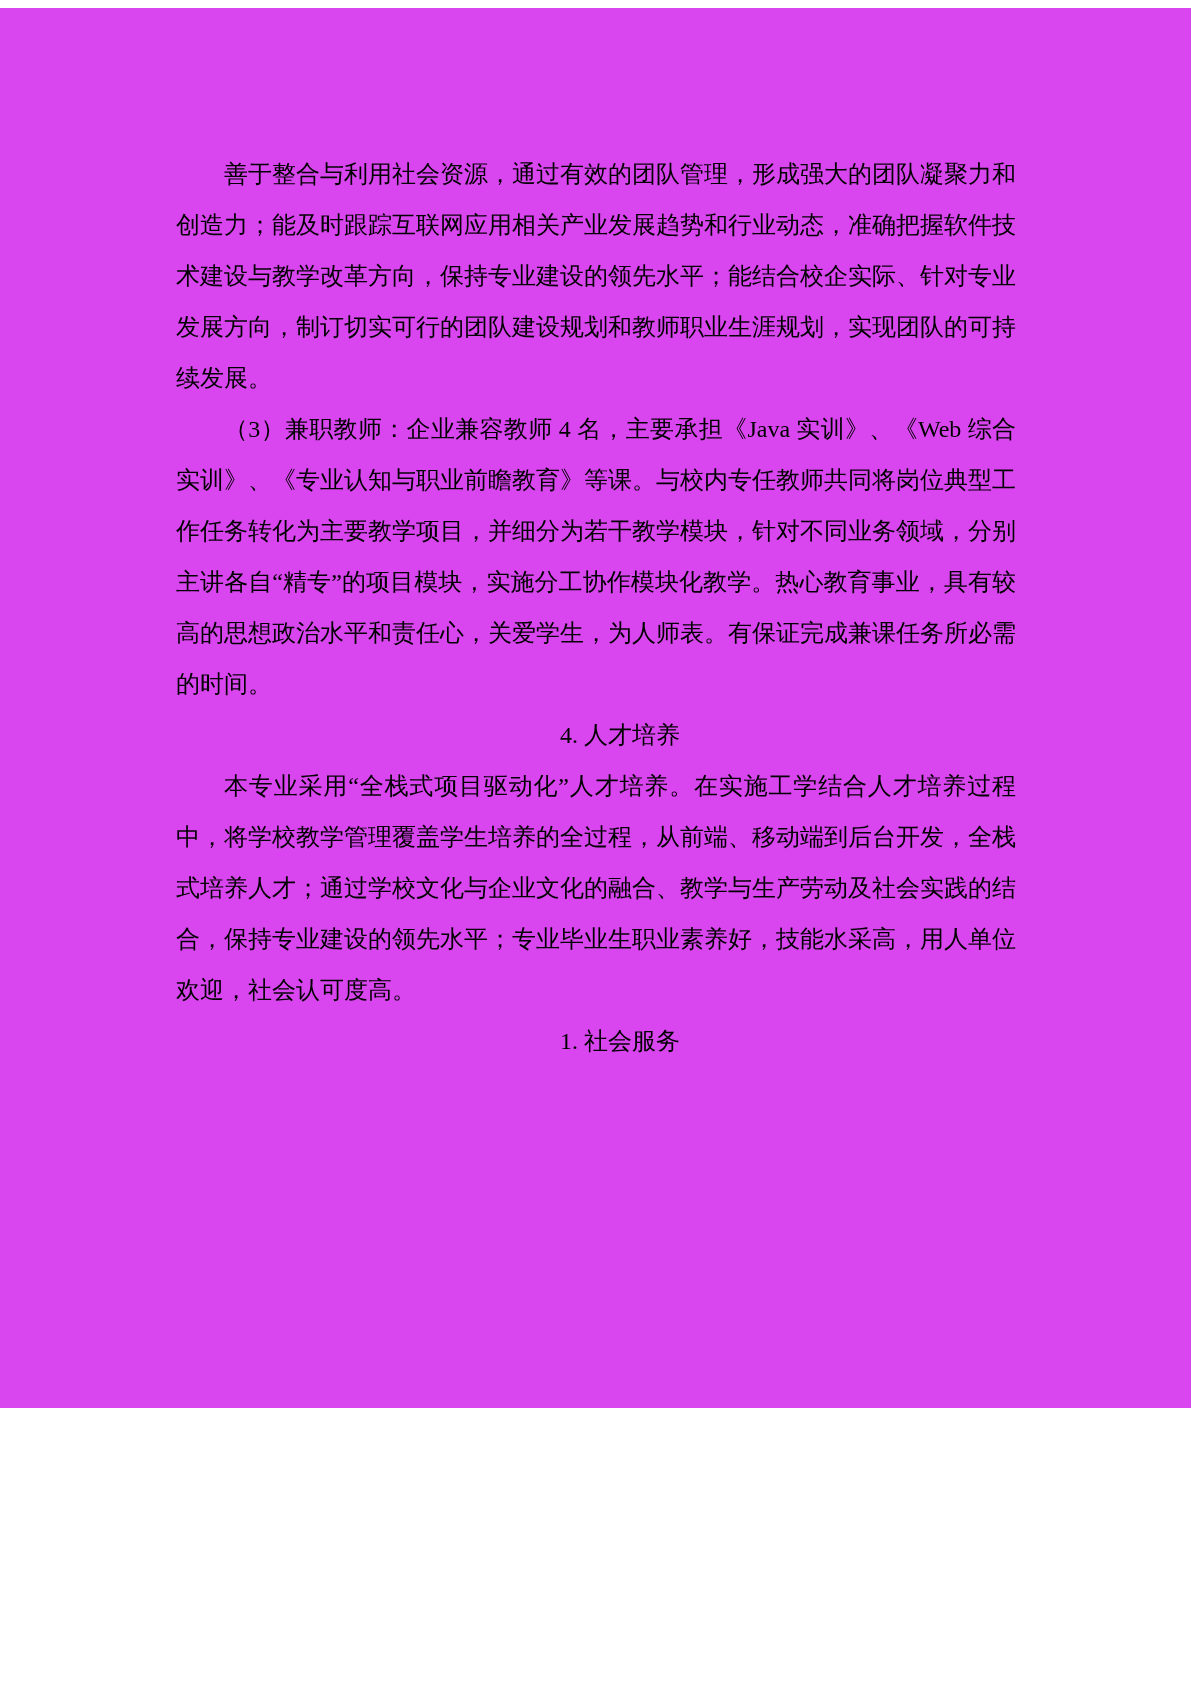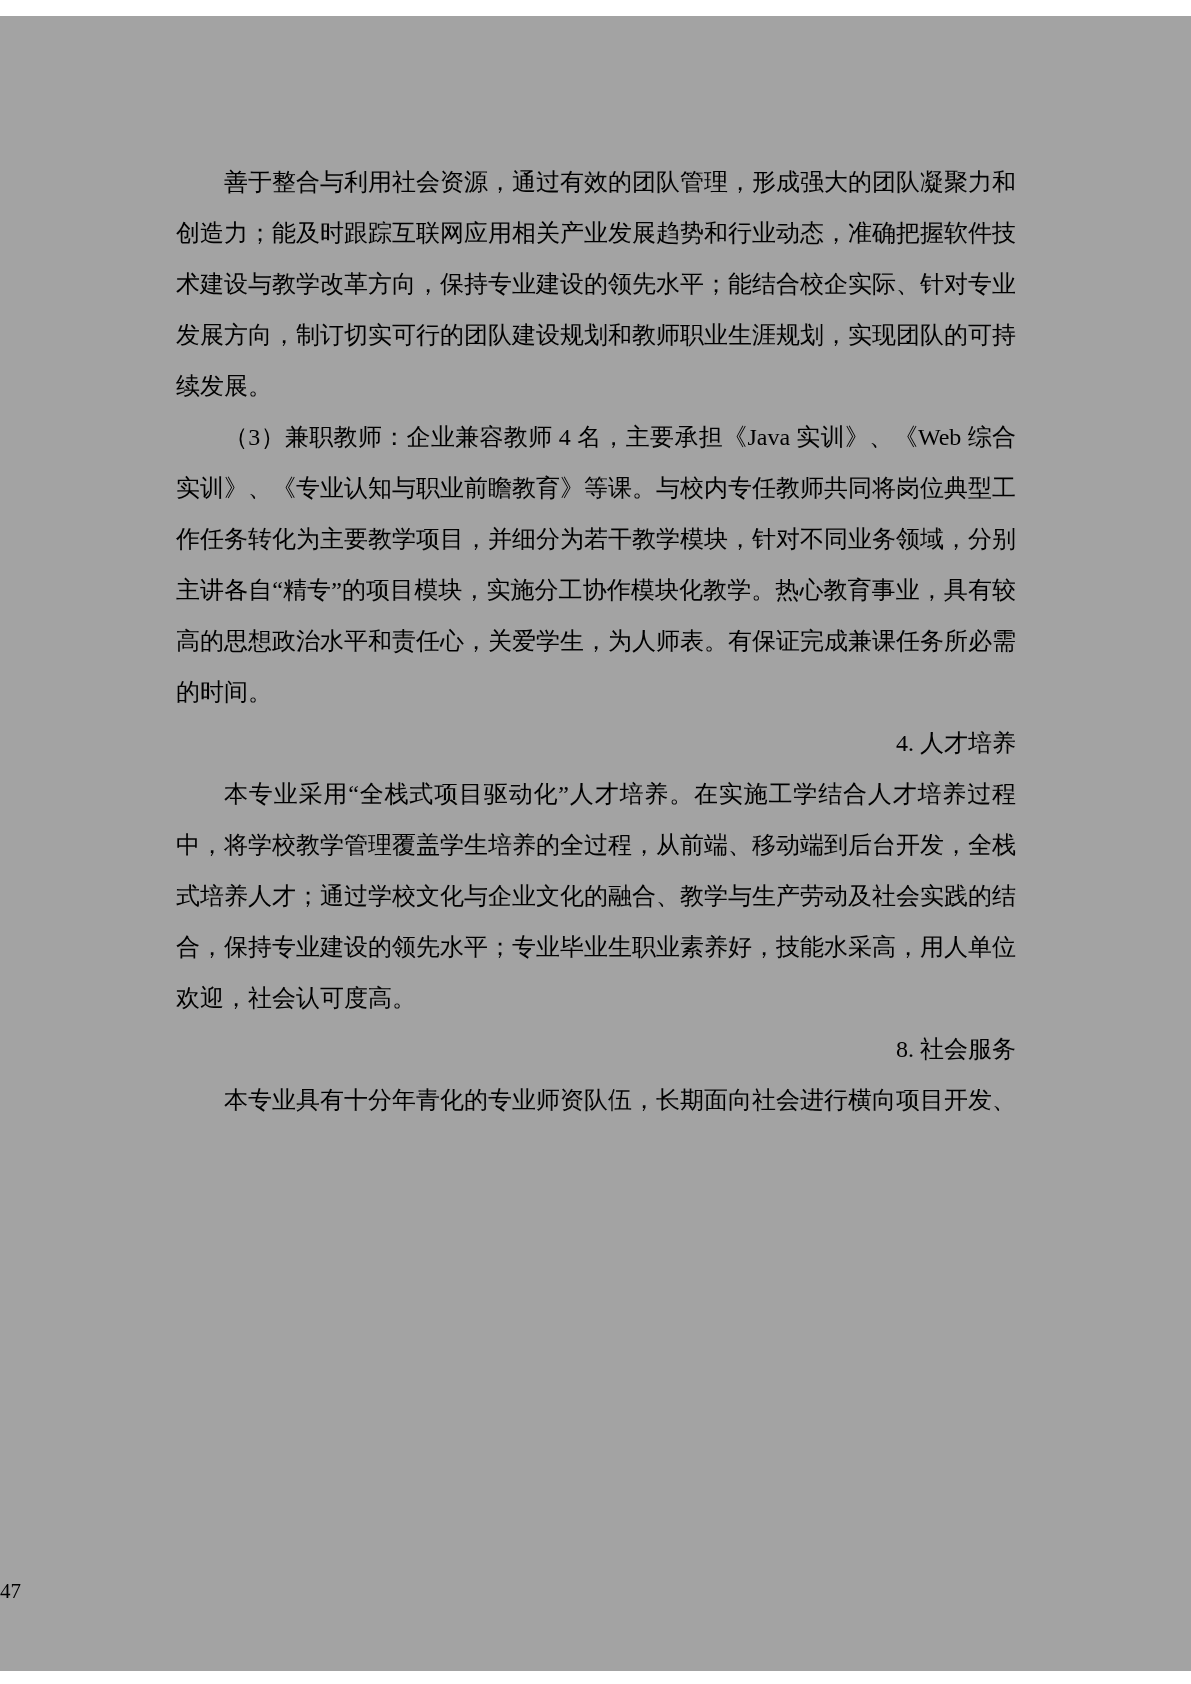--- a/index.html
+++ b/index.html
@@ -3,23 +3,23 @@
 <meta charset="utf-8">
 <style>
   html, body {
     margin: 0;
     padding: 0;
     background: #ffffff;
   }
   .page {
     position: relative;
     width: 1191px;
-    height: 1655px;
-    margin: 16px auto;
-    background: #a3a3a3;
+    height: 1400px;
+    margin: 8px auto;
+    background: #d946ef;
     color: #000000;
     font-family: "Liberation Serif", "DejaVu Serif", serif;
     overflow: hidden;
   }
   .text-area {
     position: absolute;
     left: 176px;
     top: 141px;
     width: 840px;
     font-size: 24px;
@@ -33,21 +33,21 @@
     padding: 0;
     text-indent: 2em;
   }
   .section-heading {
     margin: 0;
     padding: 0;
     text-indent: 2em;
     font-size: 24px;
     font-weight: normal;
     line-height: 51px;
-    text-align: right;
+    text-align: center;
   }
   .page-footer {
     position: absolute;
     left: 0;
     right: 0;
     top: 1563px;
     font-size: 21px;
     line-height: 24px;
   }
 </style>
@@ -61,23 +61,22 @@
     <p class="para">善于整合与利用社会资源，通过有效的团队管理，形成强大的团队凝聚力和创造力；能及时跟踪互联网应用相关产业发展趋势和行业动态，准确把握软件技术建设与教学改革方向，保持专业建设的领先水平；能结合校企实际、针对专业发展方向，制订切实可行的团队建设规划和教师职业生涯规划，实现团队的可持续发展。</p>
 
 
 
     <p class="para">（3）兼职教师：企业兼容教师 4 名，主要承担《Java 实训》、《Web 综合实训》、《专业认知与职业前瞻教育》等课。与校内专任教师共同将岗位典型工作任务转化为主要教学项目，并细分为若干教学模块，针对不同业务领域，分别主讲各自“精专”的项目模块，实施分工协作模块化教学。热心教育事业，具有较高的思想政治水平和责任心，关爱学生，为人师表。有保证完成兼课任务所必需的时间。</p>
 
     <h2 class="section-heading">4. 人才培养</h2>
 
     <p class="para">本专业采用“全栈式项目驱动化”人才培养。在实施工学结合人才培养过程中，将学校教学管理覆盖学生培养的全过程，从前端、移动端到后台开发，全栈式培养人才；通过学校文化与企业文化的融合、教学与生产劳动及社会实践的结合，保持专业建设的领先水平；专业毕业生职业素养好，技能水采高，用人单位欢迎，社会认可度高。</p>
 
-    <h2 class="section-heading">8. 社会服务</h2>
+    <h2 class="section-heading">1. 社会服务</h2>
 
-    <p class="para">本专业具有十分年青化的专业师资队伍，长期面向社会进行横向项目开发、</p>
 
   </div>
 
   <div class="page-footer">
     <span>47</span>
   </div>
 
 </div>
 
 </body></html>

